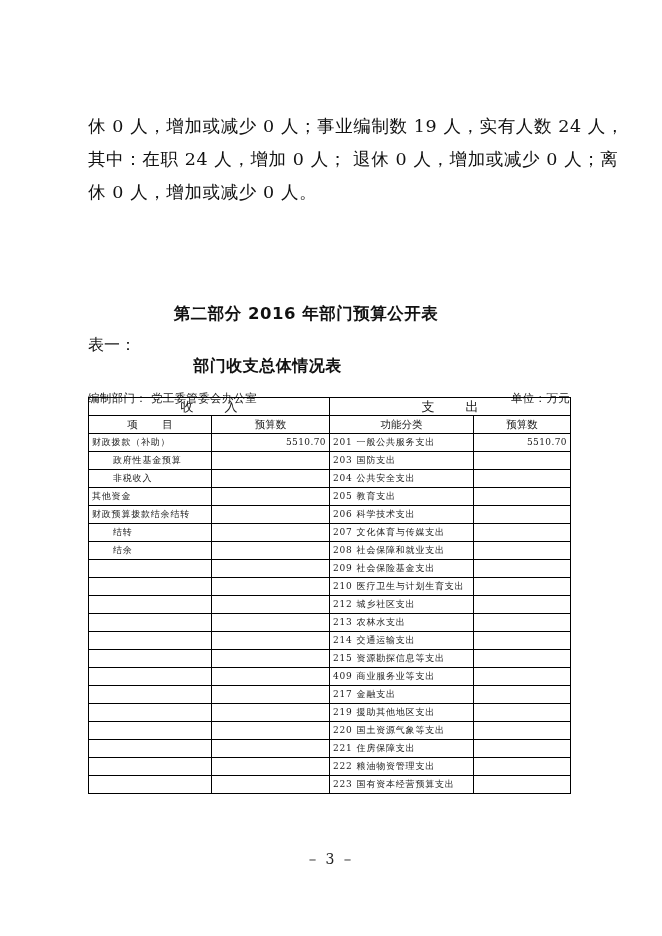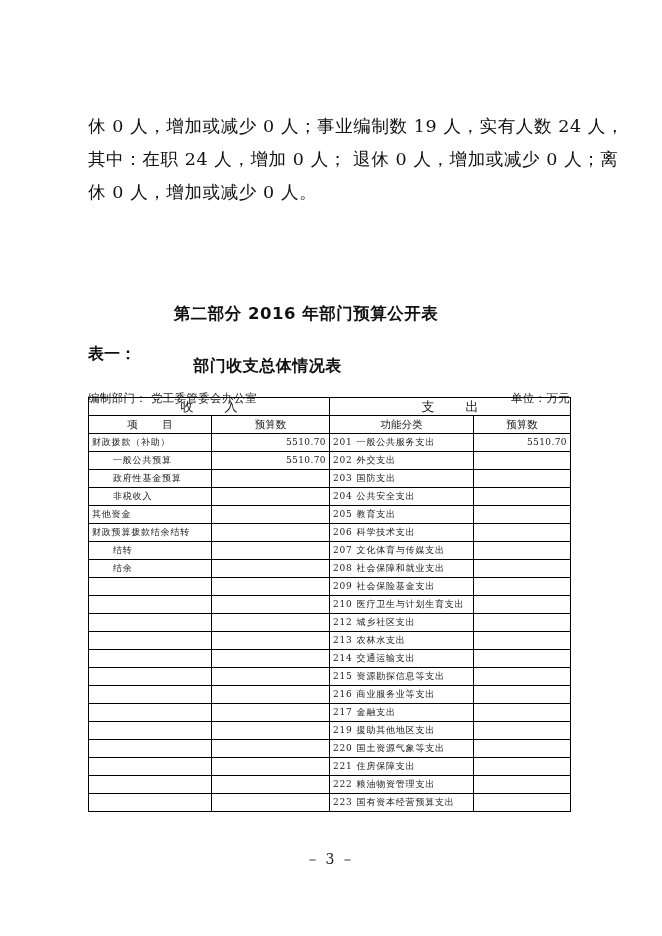--- a/index.html
+++ b/index.html
@@ -52,23 +52,23 @@
     font-size: 16.5px;
     font-weight: bold;
     letter-spacing: 0.5px;
     font-family: "DejaVu Sans", "Liberation Sans", sans-serif;
     color: #111;
   }
 
   .table-label {
     position: absolute;
     left: 88px;
-    top: 344px;
+    top: 335px;
     font-size: 16px;
-    font-weight: bold;
+    font-weight: normal;
     font-family: "DejaVu Serif", "Liberation Serif", serif;
     color: #111;
   }
 
   .table-title {
     position: absolute;
     left: 0;
     top: 356px;
     width: 535px;
     text-align: center;
@@ -216,26 +216,20 @@
       </tr>
     </thead>
     <tbody id="table-body">
         <tr>
           <td class="cell-item">财政拨款（补助）</td>
           <td class="cell-num">5510.70</td>
           <td class="cell-func"><span class="code">201</span><span>一般公共服务支出</span></td>
           <td class="cell-num">5510.70</td>
         </tr>
         <tr>
-          <td class="cell-item indent">一般公共预算</td>
-          <td class="cell-num">5510.70</td>
-          <td class="cell-func"><span class="code">202</span><span>外交支出</span></td>
-          <td class="cell-num"></td>
-        </tr>
-        <tr>
           <td class="cell-item indent">政府性基金预算</td>
           <td class="cell-num"></td>
           <td class="cell-func"><span class="code">203</span><span>国防支出</span></td>
           <td class="cell-num"></td>
         </tr>
         <tr>
           <td class="cell-item indent">非税收入</td>
           <td class="cell-num"></td>
           <td class="cell-func"><span class="code">204</span><span>公共安全支出</span></td>
           <td class="cell-num"></td>
@@ -296,21 +290,21 @@
         </tr>
         <tr>
           <td class="cell-item"></td>
           <td class="cell-num"></td>
           <td class="cell-func"><span class="code">215</span><span>资源勘探信息等支出</span></td>
           <td class="cell-num"></td>
         </tr>
         <tr>
           <td class="cell-item"></td>
           <td class="cell-num"></td>
-          <td class="cell-func"><span class="code">216</span><span>商业服务业等支出</span></td>
+          <td class="cell-func"><span class="code">409</span><span>商业服务业等支出</span></td>
           <td class="cell-num"></td>
         </tr>
         <tr>
           <td class="cell-item"></td>
           <td class="cell-num"></td>
           <td class="cell-func"><span class="code">217</span><span>金融支出</span></td>
           <td class="cell-num"></td>
         </tr>
         <tr>
           <td class="cell-item"></td>

